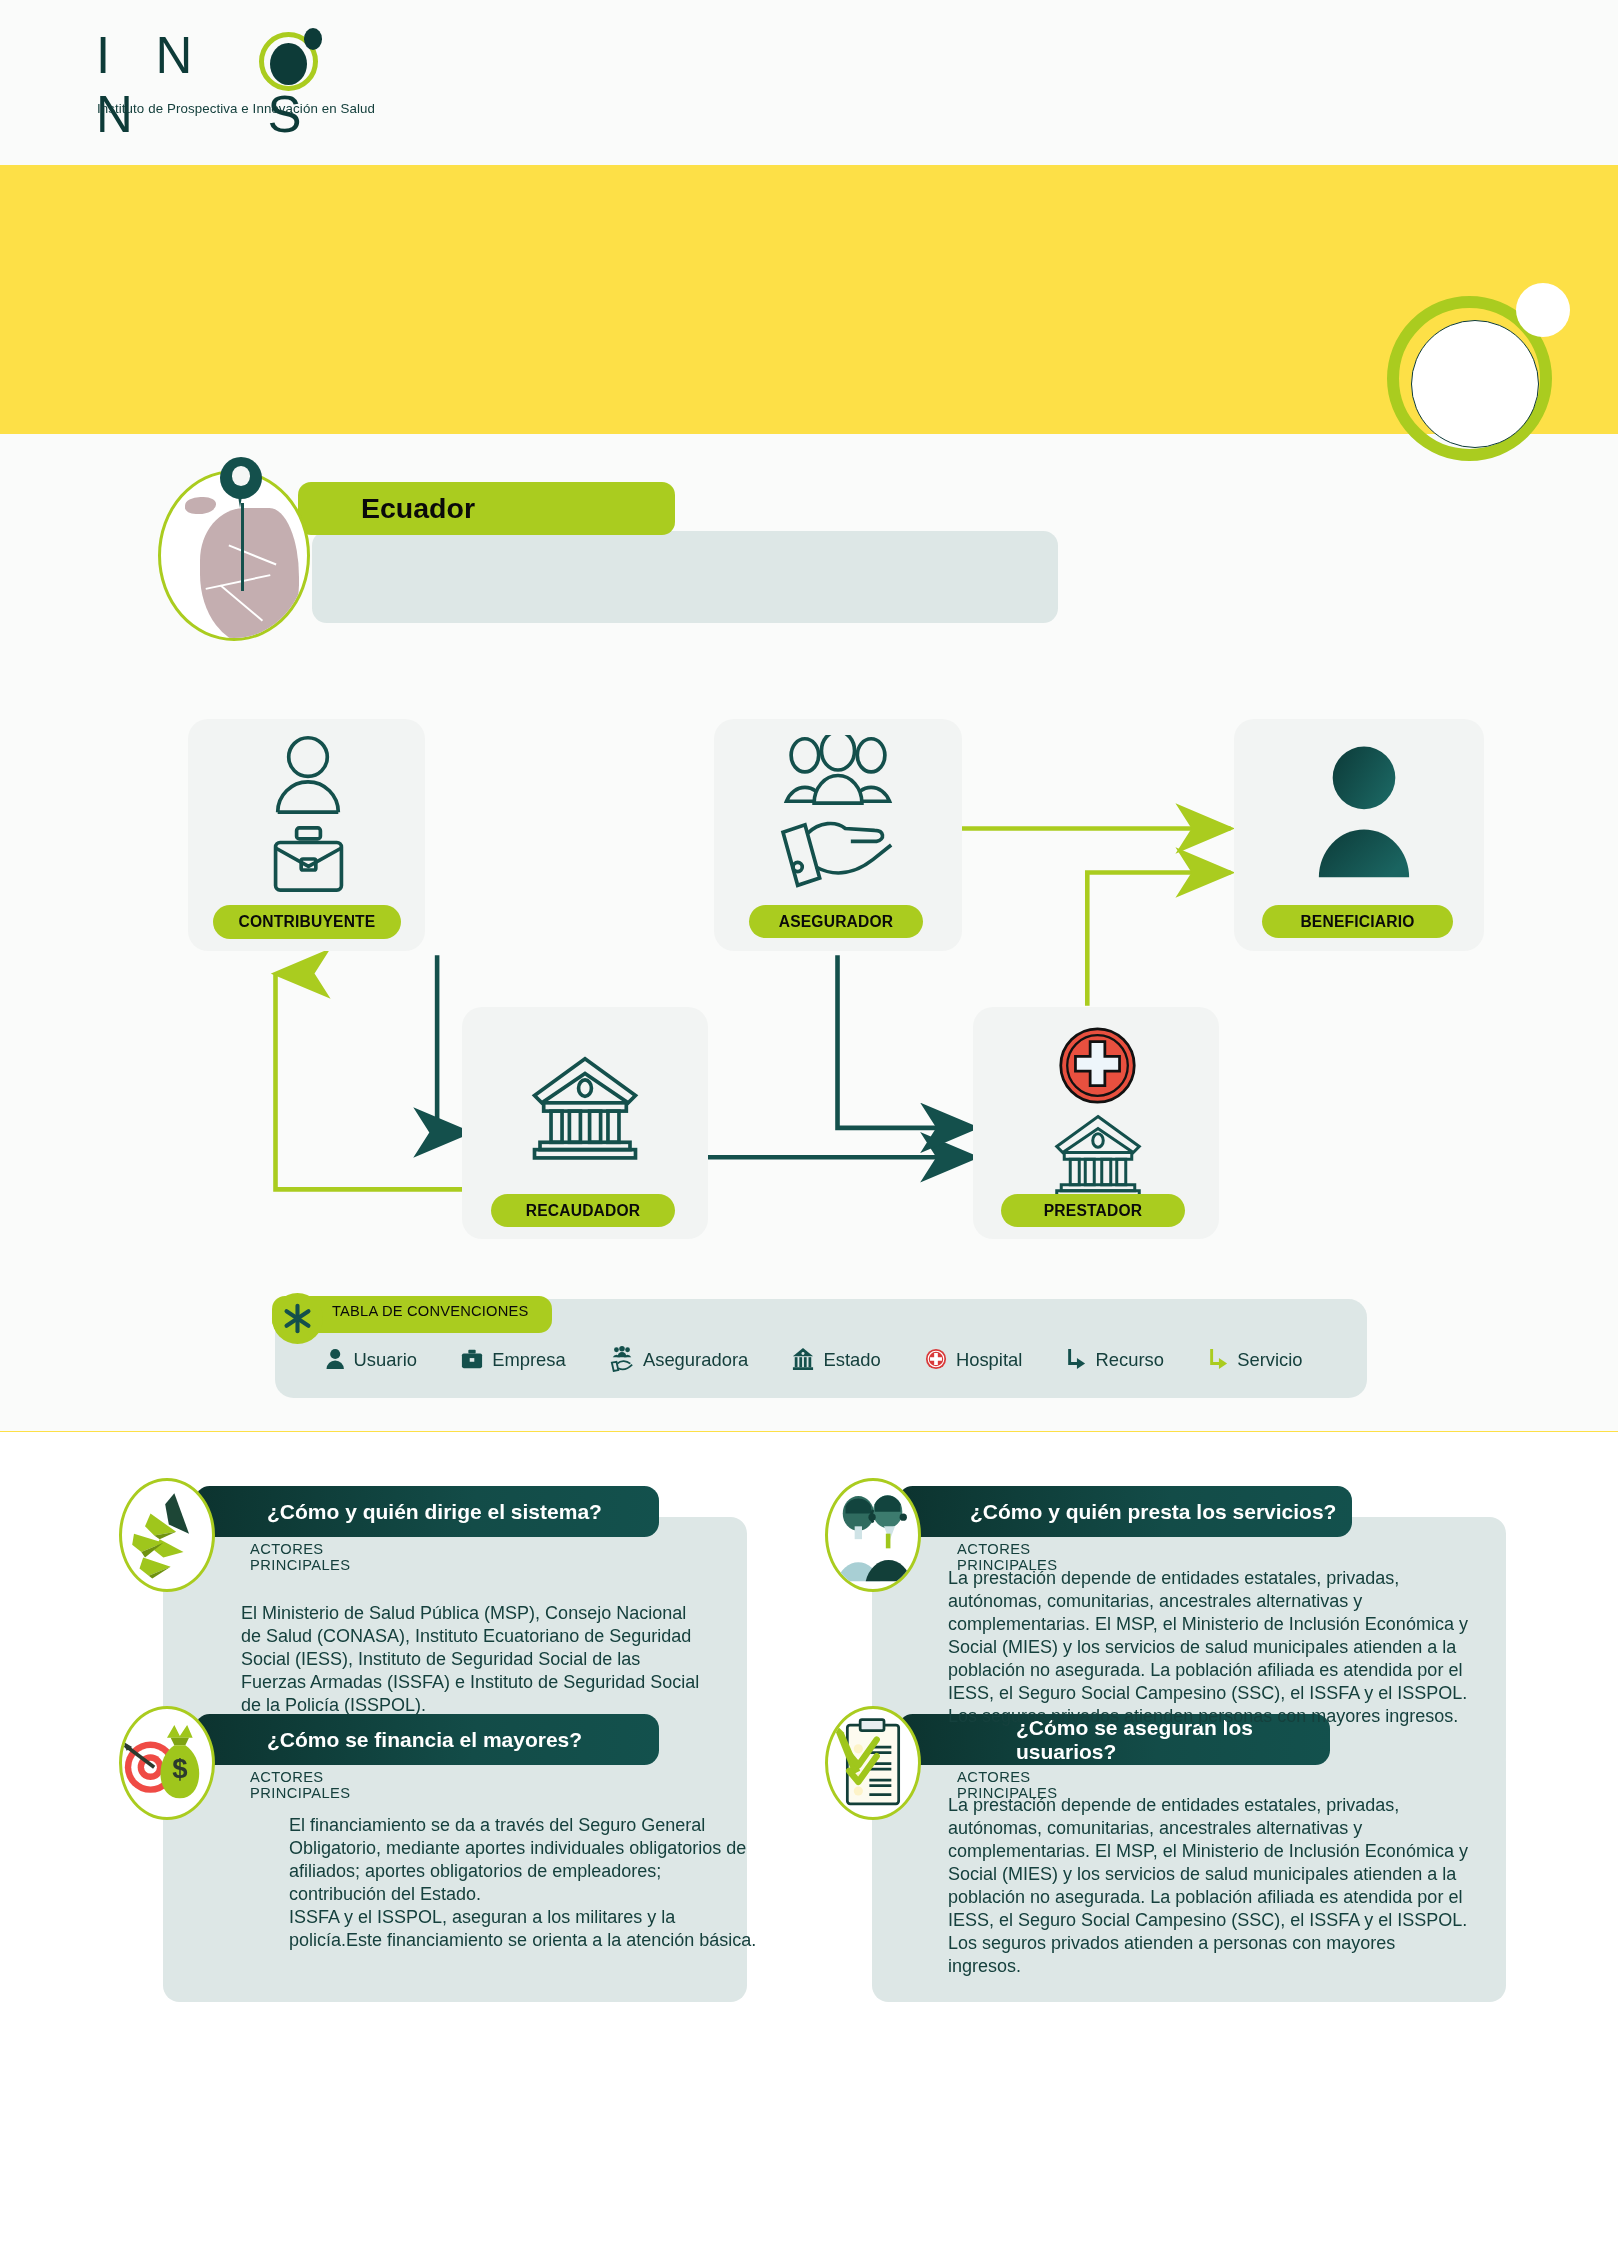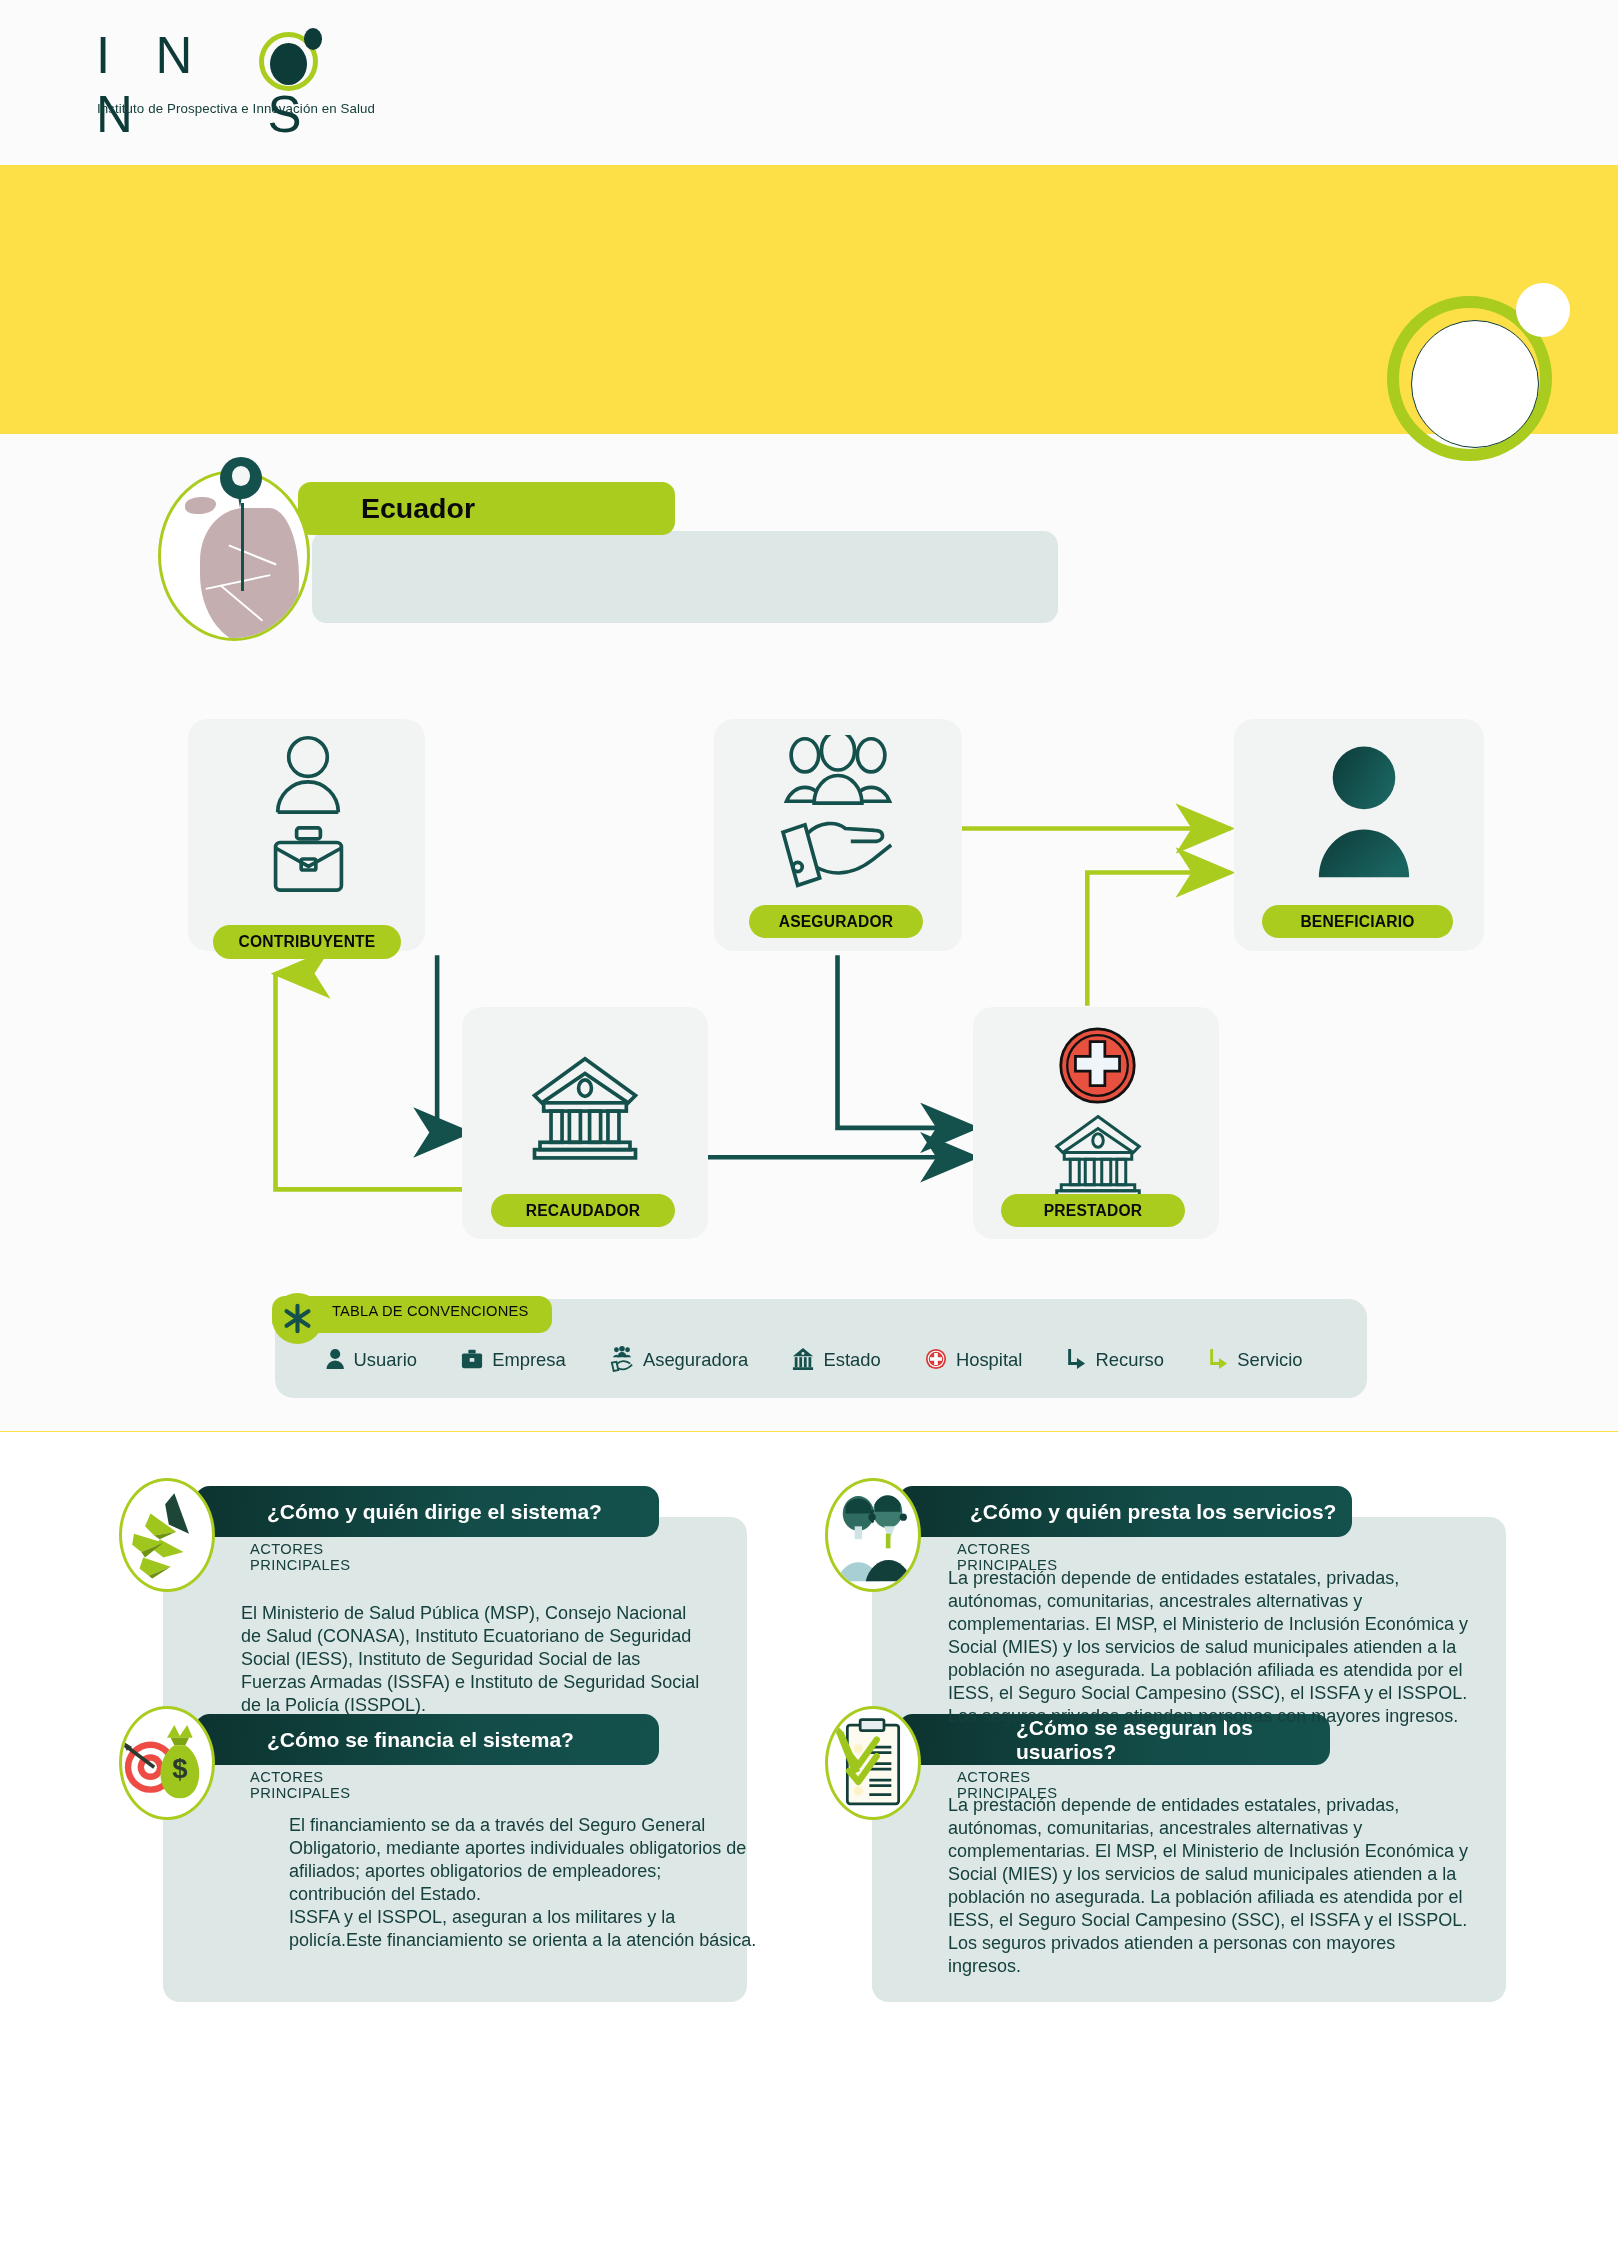--- a/index.html
+++ b/index.html
@@ -280,21 +280,21 @@
     </svg>
   </div>
   <div class="icon-box" style="left:262px; top:817px; width:92px; height:83px;">
     <svg width="75" height="70" viewBox="0 0 82 76">
       <rect x="28" y="4" width="26" height="12" rx="3" fill="none" stroke="#14504c" stroke-width="4"></rect>
       <rect x="5" y="20" width="72" height="52" rx="5" fill="none" stroke="#14504c" stroke-width="4"></rect>
       <path d="M5 26 L41 46 L77 26" fill="none" stroke="#14504c" stroke-width="4"></path>
       <rect x="33" y="38" width="16" height="12" rx="2" fill="none" stroke="#14504c" stroke-width="4"></rect>
     </svg>
   </div>
-  <div class="node-pill" style="left:213px; top:905px; width:188px; height:34px;margin-top:20px;">CONTRIBUYENTE</div>
+  <div class="node-pill" style="left:213px; top:905px; width:188px; height:34px;">CONTRIBUYENTE</div>
 
   <div class="node" style="left:714px; top:719px; width:248px; height:232px;"></div>
   <div class="icon-box" style="left:773px; top:728px; width:129px; height:83px;">
     <svg width="114" height="70" viewBox="0 0 124 76">
       <ellipse cx="26" cy="22" rx="15" ry="18" fill="none" stroke="#14504c" stroke-width="4"></ellipse>
       <path d="M6 72 A22 26 0 0 1 46 72 Z" fill="none" stroke="#14504c" stroke-width="4"></path>
       <ellipse cx="98" cy="22" rx="15" ry="18" fill="none" stroke="#14504c" stroke-width="4"></ellipse>
       <path d="M78 72 A22 26 0 0 1 118 72 Z" fill="none" stroke="#14504c" stroke-width="4"></path>
       <ellipse cx="62" cy="17" rx="18" ry="21" fill="#f2f4f3" stroke="#14504c" stroke-width="4"></ellipse>
       <path d="M36 74 A26 30 0 0 1 88 74 Z" fill="#f2f4f3" stroke="#14504c" stroke-width="4"></path>
@@ -507,21 +507,21 @@
         <path d="M48 26 A16 16 0 0 0 48 40" fill="none" stroke="#123f39" stroke-width="3"></path>
         <circle cx="47" cy="34" r="4" fill="#123f39"></circle>
         <circle cx="81" cy="34" r="4" fill="#123f39"></circle>
       </svg>
     </div>
   </div>
 
   <div class="qa">
     <div class="qa-body" style="left:163px; top:1745px; width:584px; height:257px;"></div>
     <div class="qa-header" style="left:195px; top:1714px; width:464px;">
-      <span class="qa-header-text">¿Cómo se financia el sistema?</span>
+      <span class="qa-header-text">¿Cómo se financia el mayores?</span>
     </div>
     <div class="qa-actors" style="left:250px; top:1769px;">ACTORES PRINCIPALES</div>
     <div class="qa-text" style="left:241px; top:1814px; width:468px; white-space:pre-line;margin-left:48px;">El financiamiento se da a través del Seguro General Obligatorio, mediante aportes individuales obligatorios de afiliados; aportes obligatorios de empleadores; contribución del Estado.
 ISSFA y el ISSPOL, aseguran a los militares y la policía.Este financiamiento se orienta a la atención básica.</div>
     <div class="qa-icon" style="left:119px; top:1706px;">
       <svg width="88" height="99" viewBox="0 0 96 108">
         <circle cx="30" cy="58" r="28" fill="#ef4b45"></circle>
         <circle cx="30" cy="58" r="21" fill="#ffffff"></circle>
         <circle cx="30" cy="58" r="14" fill="#ef4b45"></circle>
         <circle cx="30" cy="58" r="7" fill="#ffffff"></circle>

